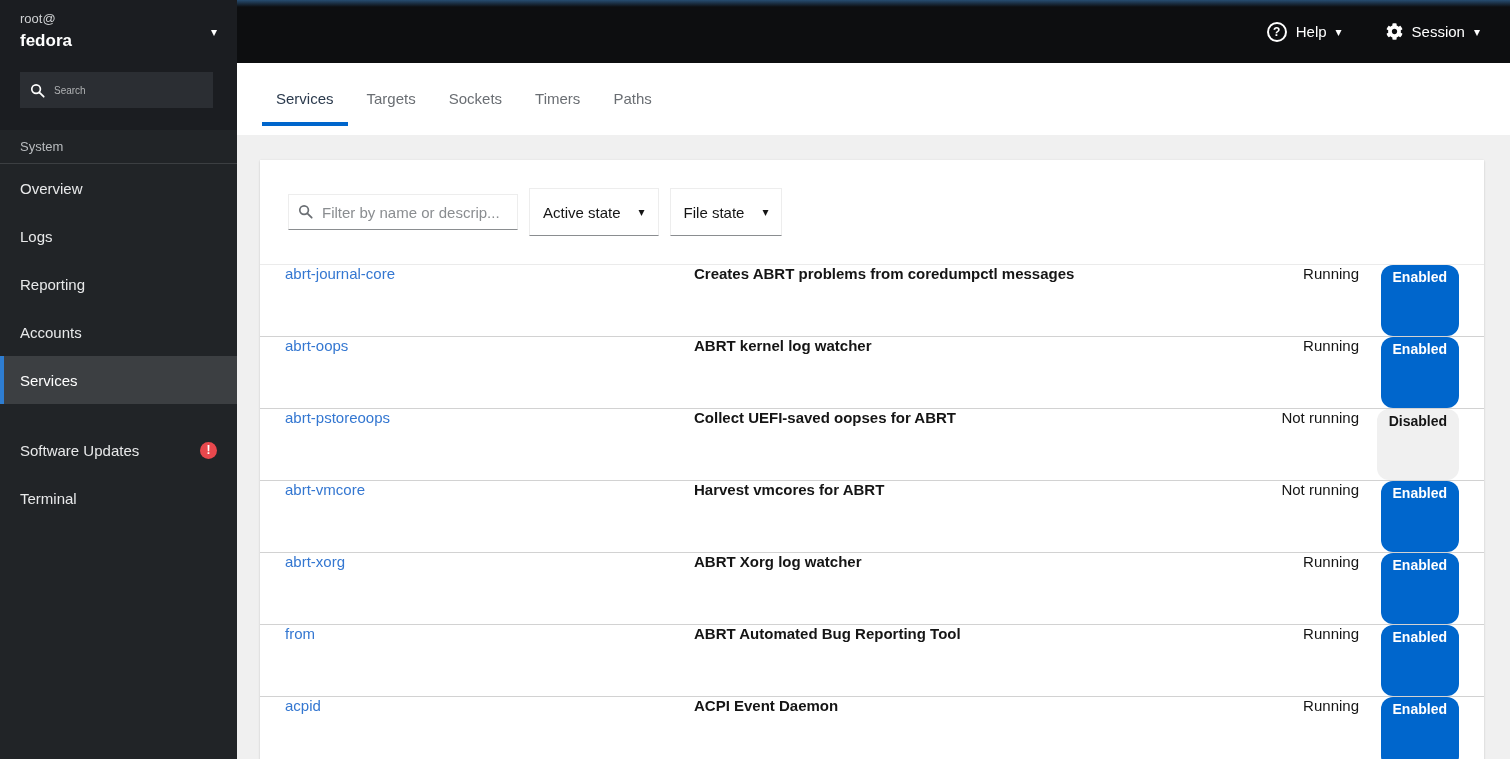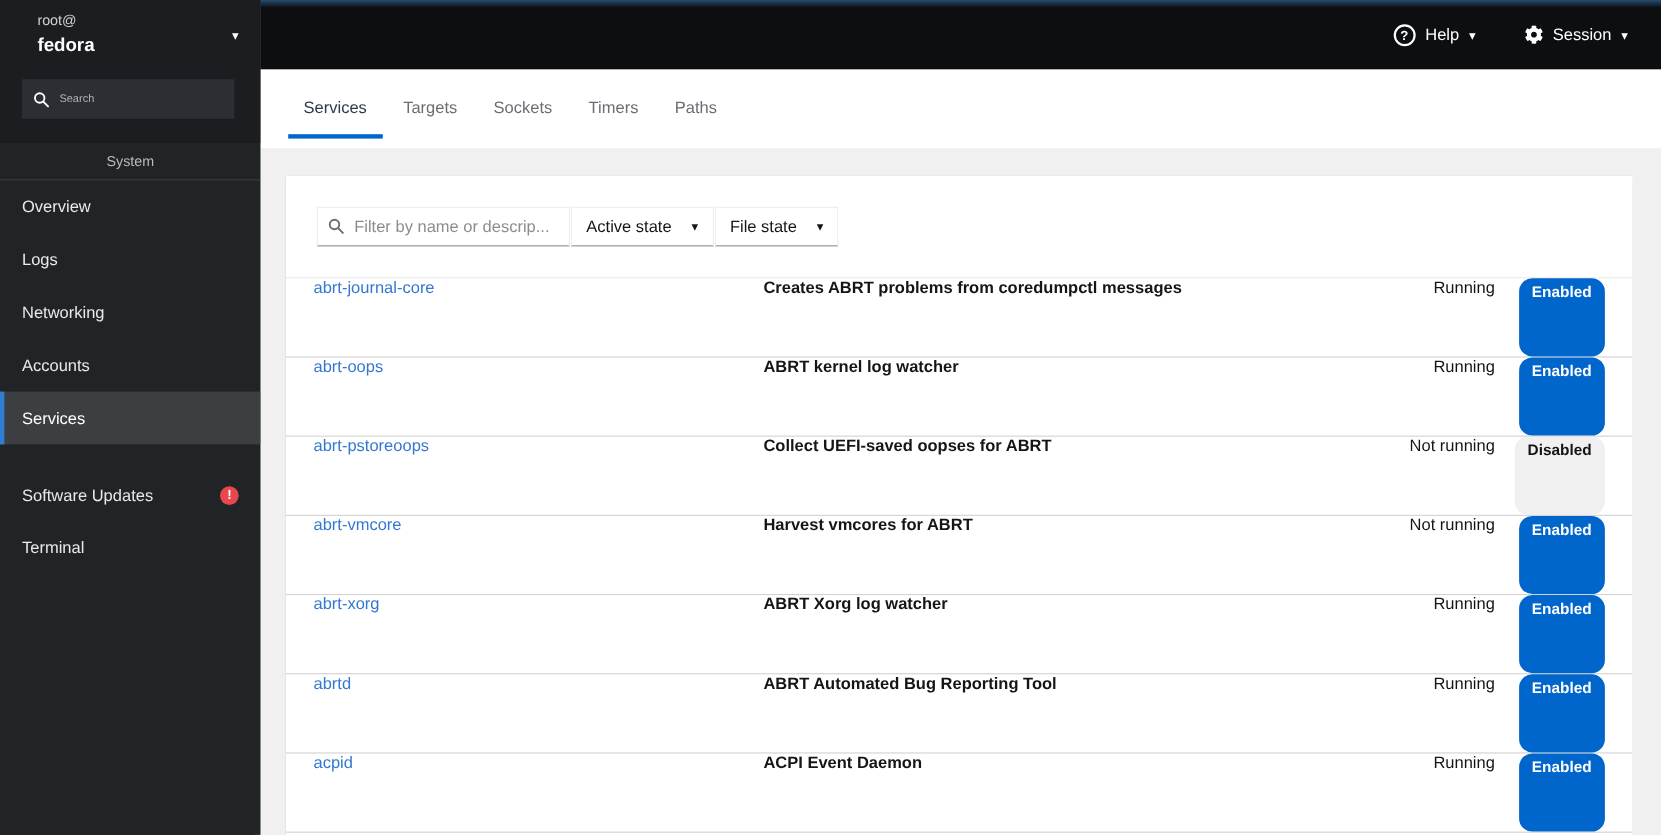--- a/index.html
+++ b/index.html
@@ -15,31 +15,31 @@
     --page-bg:#f0f0f0;
   }
   *{box-sizing:border-box;margin:0;padding:0;}
   html,body{width:1510px;height:759px;overflow:hidden;}
   body{font-family:"Liberation Sans",sans-serif;font-size:15px;color:#151515;background:var(--page-bg);}
   .app{display:flex;width:100%;height:100%;}
 
   
   .sidebar{width:237px;flex:0 0 237px;background:var(--sidebar-bg);display:flex;flex-direction:column;}
   .sidebar-top{background:var(--sidebar-header-bg);padding-bottom:22px;}
-  .sidebar-header{display:flex;align-items:center;justify-content:space-between;padding:10px 20px 0 20px;cursor:pointer;margin-left:14px;}
+  .sidebar-header{display:flex;align-items:center;justify-content:space-between;padding:10px 20px 0 20px;cursor:pointer;}
   .user-line{font-size:13px;color:#cfd1d3;line-height:1.35;}
   .host-line{font-size:17px;color:#ffffff;font-weight:bold;line-height:1.5;}
   .caret{font-size:12px;line-height:1;}
   .caret.light{color:#ffffff;}
   .caret.dark{color:#151515;}
   .search-box{position:relative;margin:19px 24px 0 20px;height:36px;background:#2b2e33;display:flex;align-items:center;}
   .search-box svg{position:absolute;left:10px;width:15px;height:15px;color:#ffffff;}
   .search-box input{width:100%;height:100%;background:transparent;border:none;outline:none;color:#e6e6e6;font-size:10px;font-family:inherit;padding:0 10px 0 34px;}
   .search-box input::placeholder{color:#b0b2b4;}
-  .sidebar-nav{flex:1;padding-top:9px;text-align:center;}
+  .sidebar-nav{flex:1;padding-top:9px;}
   .nav-section + .nav-section{margin-top:22px;}
   .nav-section-title{font-size:13px;color:#b8bbbe;padding:0 20px 9px 20px;border-bottom:1px solid #3c3f42;}
   .nav-item{height:48px;display:flex;align-items:center;justify-content:space-between;padding:0 20px;color:#e8e9ea;cursor:pointer;}
   .nav-item.selected{background:#3c3f42;border-left:4px solid var(--selected-nav-border);padding-left:16px;color:#ffffff;}
   .alert-badge{width:17px;height:17px;border-radius:50%;background:var(--alert-red);color:#fff;font-size:12px;font-weight:bold;display:flex;align-items:center;justify-content:center;}
 
   
   .main{flex:1;display:flex;flex-direction:column;min-width:0;}
   .masthead{height:63px;flex:0 0 63px;background:var(--masthead-bg);display:flex;align-items:center;justify-content:flex-end;gap:44px;padding-right:30px;position:relative;}
   .masthead::before{content:"";position:absolute;top:0;left:0;right:0;height:7px;background:linear-gradient(to bottom,rgba(40,80,118,0.95),rgba(40,80,118,0));pointer-events:none;}
@@ -48,26 +48,26 @@
   .gear-svg{width:17px;height:17px;fill:#ffffff;}
 
   .tabbar{height:72px;flex:0 0 72px;background:#ffffff;display:flex;padding:8px 0 9px 25px;}
   .tab{display:flex;align-items:center;padding:0 14px;margin-right:5px;position:relative;color:#6a6e73;cursor:pointer;}
   .tab.active{color:#2b3a4d;}
   .tab.active::after{content:"";position:absolute;left:0;right:0;bottom:0;height:4px;background:var(--accent-blue);}
 
   .content{flex:1;background:var(--page-bg);padding:25px 26px 0 23px;overflow:hidden;}
   .card{background:#ffffff;min-height:100%;box-shadow:0 1px 2px rgba(3,3,3,0.12),0 0 2px rgba(3,3,3,0.06);}
 
-  .toolbar{display:flex;align-items:center;padding:28px;gap:1px;border-bottom:1px solid #ebebeb;}
+  .toolbar{display:flex;align-items:center;padding:28px;gap:11px;border-bottom:1px solid #ebebeb;}
   .filter-input{position:relative;width:230px;height:36px;}
   .filter-input svg{position:absolute;left:10px;top:10px;width:15px;height:15px;color:#6a6e73;}
   .filter-input input{width:100%;height:100%;border:1px solid #ededed;border-bottom-color:#8a8d90;font-size:15px;font-family:inherit;color:#151515;padding:0 8px 0 33px;outline:none;}
   .filter-input input::placeholder{color:#8a8d90;}
-  .select{height:36px;background:#fff;border:1px solid #ededed;border-bottom-color:#8a8d90;display:flex;align-items:center;gap:18px;padding:0 13px;font-size:15px;color:#151515;cursor:pointer;}
+  .select{height:48px;background:#fff;border:1px solid #ededed;border-bottom-color:#8a8d90;display:flex;align-items:center;gap:18px;padding:0 13px;font-size:15px;color:#151515;cursor:pointer;}
 
   .row{display:flex;height:72px;border-bottom:1px solid #d2d2d2;padding:0 25px;}
   .svc-name{flex:0 0 409px;color:var(--link-blue);text-decoration:none;cursor:pointer;}
   .svc-desc{flex:1;font-weight:bold;color:#151515;min-width:0;}
   .svc-state{width:150px;text-align:right;margin-right:18px;color:#151515;}
   .badge-wrap{width:82px;display:flex;justify-content:flex-end;}
   .badge{border-radius:12px;padding:4px 12px;font-size:14px;font-weight:bold;line-height:1.15;white-space:nowrap;}
   .badge.enabled{background:var(--enabled-badge-bg);color:#ffffff;}
   .badge.disabled{background:var(--disabled-badge-bg);color:#151515;}
   .row-filler{height:20px;}
@@ -97,21 +97,21 @@
     <nav class="sidebar-nav" id="nav-root">
         <div class="nav-section">
           <div class="nav-section-title">System</div>
           <div class="nav-item">
             <span class="nav-item-label">Overview</span>
           </div>
           <div class="nav-item">
             <span class="nav-item-label">Logs</span>
           </div>
           <div class="nav-item">
-            <span class="nav-item-label">Networking</span>
+            <span class="nav-item-label">Reporting</span>
           </div>
           <div class="nav-item">
             <span class="nav-item-label">Accounts</span>
           </div>
           <div class="nav-item selected">
             <span class="nav-item-label">Services</span>
           </div>
         </div>
         <div class="nav-section">
           <div class="nav-item">
@@ -216,21 +216,21 @@
             </div>
             <div class="row">
               <a class="svc-name" href="#">abrt-xorg</a>
               <div class="svc-desc">ABRT Xorg log watcher</div>
               <div class="svc-state">Running</div>
               <div class="badge-wrap">
                 <span class="badge enabled">Enabled</span>
               </div>
             </div>
             <div class="row">
-              <a class="svc-name" href="#">abrtd</a>
+              <a class="svc-name" href="#">from</a>
               <div class="svc-desc">ABRT Automated Bug Reporting Tool</div>
               <div class="svc-state">Running</div>
               <div class="badge-wrap">
                 <span class="badge enabled">Enabled</span>
               </div>
             </div>
             <div class="row">
               <a class="svc-name" href="#">acpid</a>
               <div class="svc-desc">ACPI Event Daemon</div>
               <div class="svc-state">Running</div>

